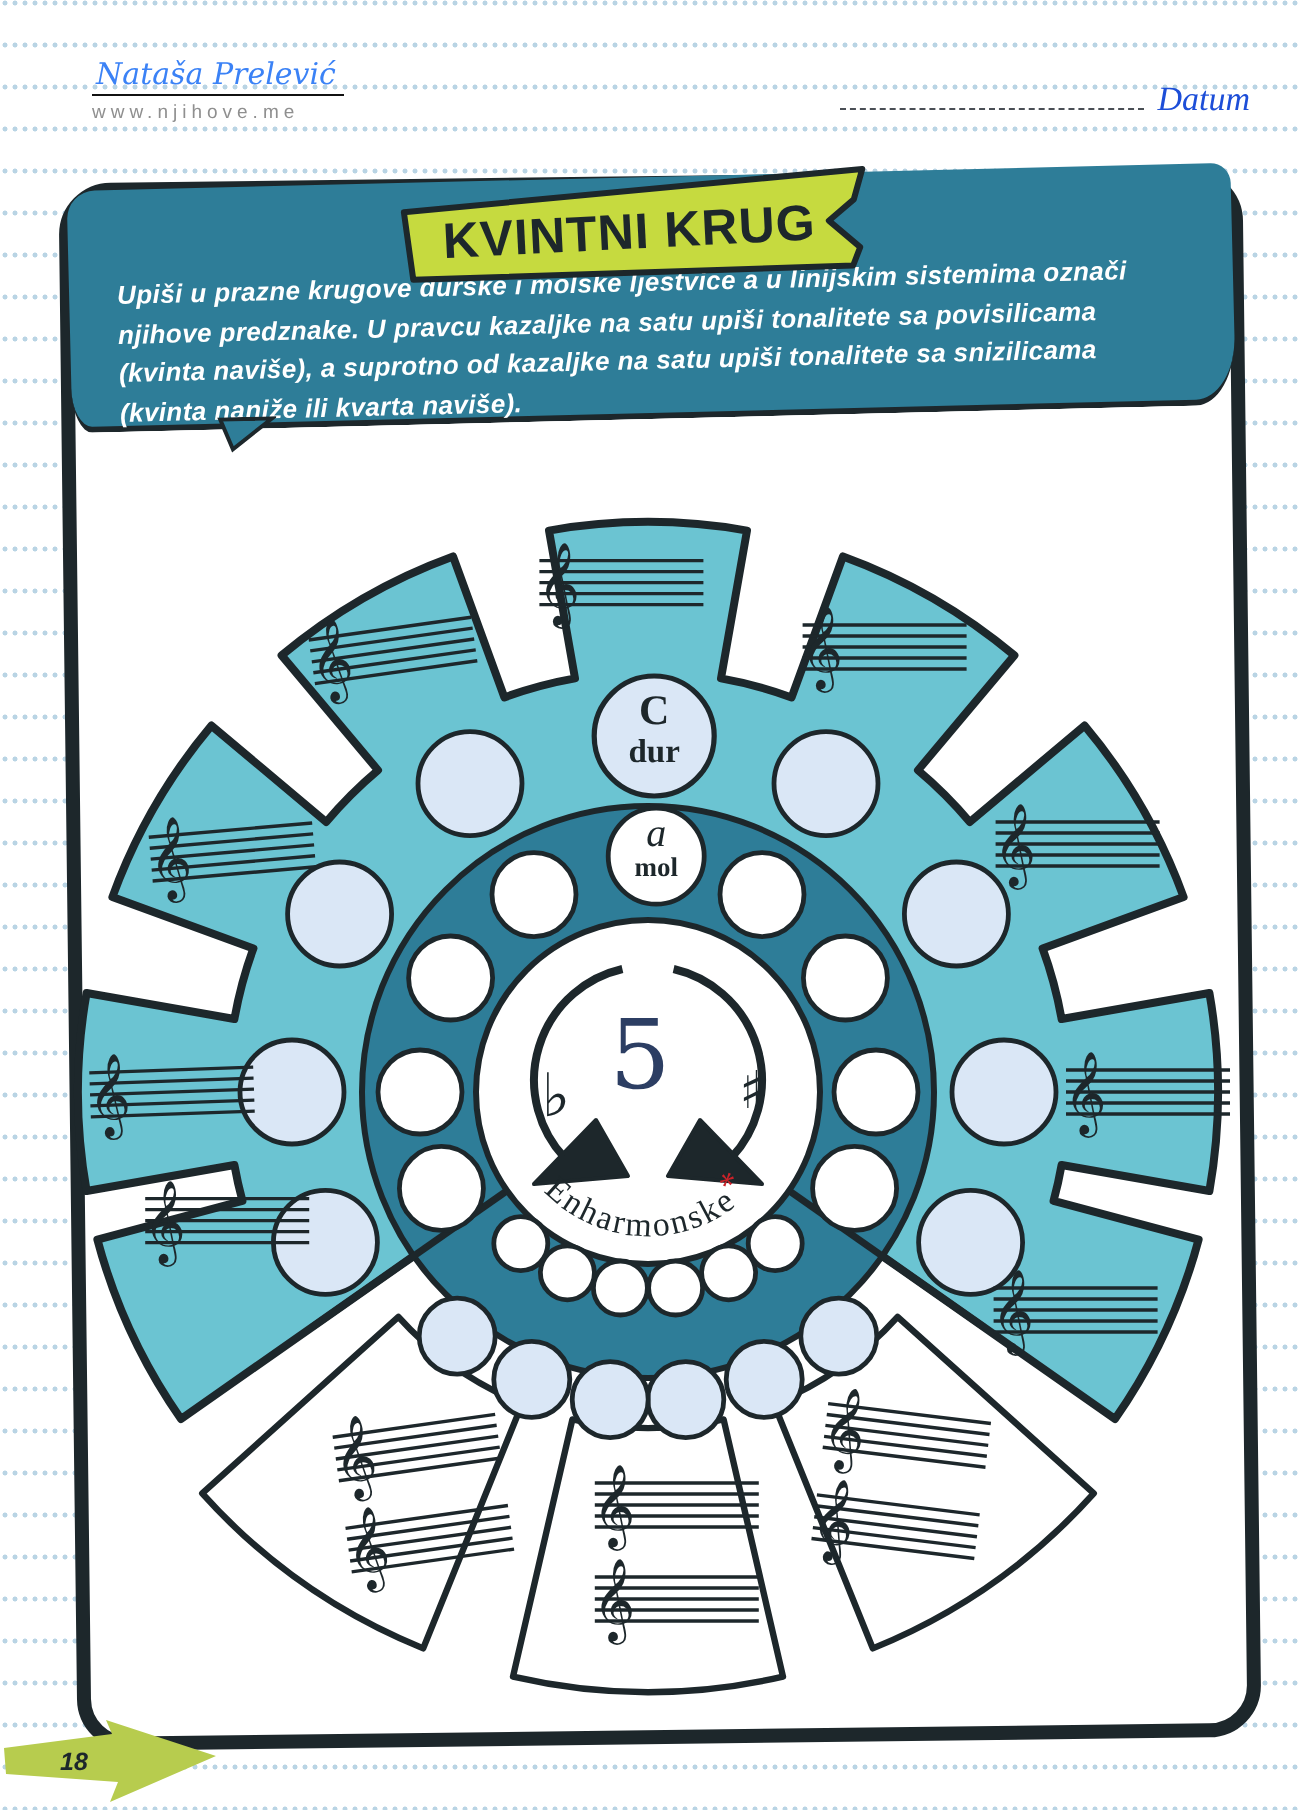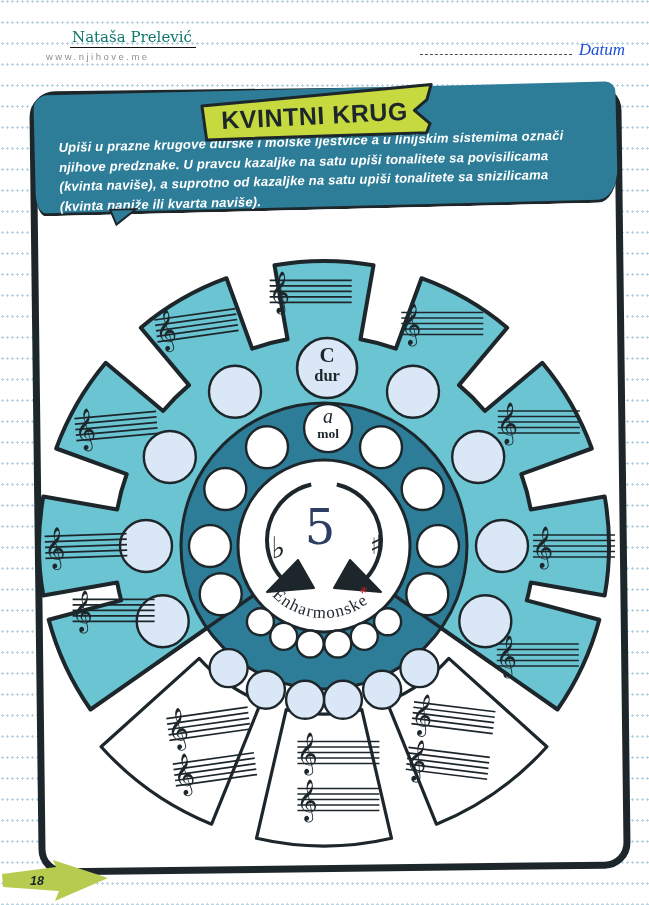--- a/index.html
+++ b/index.html
@@ -4,22 +4,22 @@
 <style>
   html,body{margin:0;padding:0;}
   body{width:649px;height:905px;position:relative;overflow:hidden;background:#fff;
        font-family:"Liberation Sans",sans-serif;}
   .dots{position:absolute;inset:0;z-index:0;
     background-image:radial-gradient(circle,#b9d4e4 1.1px,rgba(0,0,0,0) 1.4px);
     background-size:5px 21px;background-position:0 12px;}
   .page{position:absolute;inset:0;}
   
   .logo{position:absolute;left:46px;top:28px;z-index:2;}
-  .logo-name{font-family:"DejaVu Serif",serif;font-size:15px;color:#0f766e;
-    display:inline-block;border-bottom:1.5px solid #111;padding:0 4px 1px 2px;margin-left:24px;}
+  .logo-name{font-family:"DejaVu Serif",serif;font-style:italic;font-size:15px;color:#3b82f6;
+    display:inline-block;border-bottom:1.5px solid #111;padding:0 4px 1px 2px;}
   .logo-url{font-size:9.5px;letter-spacing:2.5px;color:#8f8f8f;margin-top:3px;}
   .datum{position:absolute;right:24px;top:40px;z-index:2;white-space:nowrap;}
   .datum-line{display:inline-block;width:152px;border-bottom:1.6px dashed #4a4f55;height:12px;}
   .datum-label{font-style:italic;font-size:17px;color:#1d4ed8;margin-left:7px;
     font-family:"Liberation Serif",serif;}
   
   .frame{position:absolute;left:34px;top:88px;width:578px;height:770px;z-index:1;
     border:7px solid #1d272b;border-radius:26px;background:#fff;transform:rotate(-0.7deg);}
   
   .instr{position:absolute;left:-3px;right:-1px;top:-3px;height:118px;background:#2e7d98;

